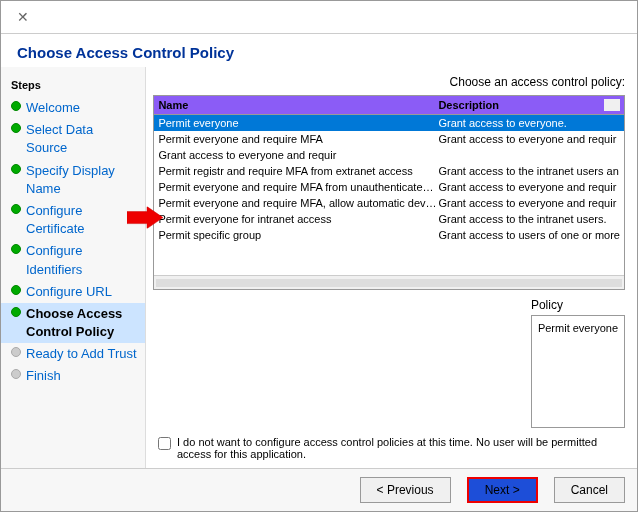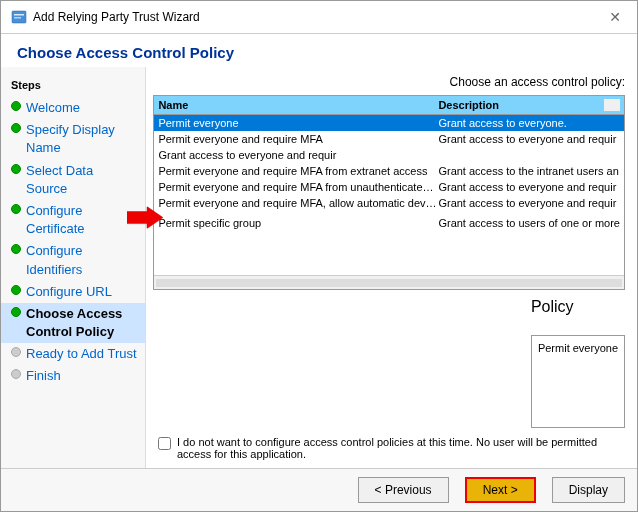--- a/index.html
+++ b/index.html
@@ -132,21 +132,21 @@
     .policy-table-container {
       border: 1px solid #999;
       flex: 0 0 auto;
       height: 195px;
       overflow: hidden;
       display: flex;
       flex-direction: column;
     }
     .policy-table-header {
       display: flex;
-      background: #7dd3fc;
+      background: #8b5cf6;
       border-bottom: 1px solid #999;
       font-weight: bold;
       font-size: 11px;
       padding: 3px 4px;
       flex-shrink: 0;
     }
     .col-name { width: 280px; flex-shrink: 0; }
     .col-desc { flex: 1; }
     .policy-table-body {
       overflow-y: scroll;
@@ -170,22 +170,22 @@
       background: #f0f0f0;
       flex-shrink: 0;
     }
     .policy-section {
       margin-top: 8px;
       flex: 1;
       display: flex;
       flex-direction: column;
     }
     .policy-label {
-      font-size: 16px;
-      margin-bottom: 19px;
+      font-size: 12px;
+      margin-bottom: 3px;
     }
     .policy-box {
       border: 1px solid #999;
       flex: 1;
       padding: 6px;
       font-size: 11px;
       color: #000;
       background: #fff;
       overflow-y: auto;
     }
@@ -211,21 +211,21 @@
     .btn {
       padding: 4px 16px;
       font-size: 12px;
       border: 1px solid #999;
       background: #f0f0f0;
       cursor: pointer;
       min-width: 70px;
     }
     .btn-next {
       border: 2px solid #e00;
-      background: #eab308;
+      background: #1d4ed8;
     }
     .horizontal-scroll {
       height: 14px;
       background: #f0f0f0;
       border-top: 1px solid #ccc;
       display: flex;
       align-items: center;
       flex-shrink: 0;
     }
     .h-scroll-track {
@@ -234,50 +234,41 @@
       background: #ddd;
       margin: 0 2px;
     }
   </style>
 </head>
 <body>
 
 <div class="window">
 
   <div class="titlebar">
-    <div class="titlebar-left">
-
-      <svg class="titlebar-icon" viewBox="0 0 16 16">
-        <rect x="1" y="2" width="14" height="12" rx="1" fill="#4a90d9" stroke="#2266aa" stroke-width="0.5"></rect>
-        <rect x="3" y="5" width="10" height="1.5" fill="#fff" opacity="0.8"></rect>
-        <rect x="3" y="8" width="7" height="1.5" fill="#fff" opacity="0.6"></rect>
-      </svg>
-      <span class="titlebar-title">Add Relying Party Trust Wizard</span>
-    </div>
     <button class="titlebar-close">✕</button>
   </div>
 
   <div class="page-title">Choose Access Control Policy</div>
 
   <div class="content">
 
     <div class="sidebar">
       <div class="sidebar-title">Steps</div>
 
       <div class="step-item">
         <div class="step-dot"></div>
         <span class="step-label">Welcome</span>
       </div>
       <div class="step-item">
         <div class="step-dot"></div>
+        <span class="step-label">Select Data Source</span>
+      </div>
+      <div class="step-item">
+        <div class="step-dot"></div>
         <span class="step-label">Specify Display Name</span>
-      </div>
-      <div class="step-item">
-        <div class="step-dot"></div>
-        <span class="step-label">Select Data Source</span>
       </div>
       <div class="step-item" style="position:relative;">
         <div class="step-dot"></div>
         <span class="step-label">Configure Certificate</span>
 
         <div class="arrow-indicator">
           <svg width="36" height="22" viewBox="0 0 36 22">
             <polygon points="0,5 20,5 20,0 36,11 20,22 20,17 0,17" fill="#e00" stroke="#c00" stroke-width="0.5"></polygon>
           </svg>
         </div>
@@ -319,32 +310,34 @@
             <span class="row-desc">Grant access to everyone.</span>
           </div>
           <div class="policy-row">
             <span class="row-name">Permit everyone and require MFA</span>
             <span class="row-desc">Grant access to everyone and requir</span>
           </div>
           <div class="policy-row">
             <span class="row-desc">Grant access to everyone and requir</span>
           </div>
           <div class="policy-row">
-            <span class="row-name">Permit everyone and require MFA from extranet access</span>
+            <span class="row-name">Permit registr and require MFA from extranet access</span>
             <span class="row-desc">Grant access to the intranet users an</span>
           </div>
           <div class="policy-row">
             <span class="row-name">Permit everyone and require MFA from unauthenticated devices</span>
             <span class="row-desc">Grant access to everyone and requir</span>
           </div>
           <div class="policy-row">
             <span class="row-name">Permit everyone and require MFA, allow automatic device registr...</span>
             <span class="row-desc">Grant access to everyone and requir</span>
           </div>
           <div class="policy-row">
+            <span class="row-name">Permit everyone for intranet access</span>
+            <span class="row-desc">Grant access to the intranet users.</span>
           </div>
           <div class="policy-row">
             <span class="row-name">Permit specific group</span>
             <span class="row-desc">Grant access to users of one or more</span>
           </div>
         </div>
         <div class="horizontal-scroll">
           <div class="h-scroll-track"></div>
         </div>
       </div>
@@ -359,15 +352,15 @@
       <div class="checkbox-row">
         <input type="checkbox" id="no-policy" style="">
         <label for="no-policy">I do not want to configure access control policies at this time. No user will be permitted access for this application.</label>
       </div>
     </div>
   </div>
 
   <div class="footer">
     <button class="btn">&lt; Previous</button>
     <button class="btn btn-next">Next &gt;</button>
-    <button class="btn">Display</button>
+    <button class="btn">Cancel</button>
   </div>
 </div>
 
 </body></html>

